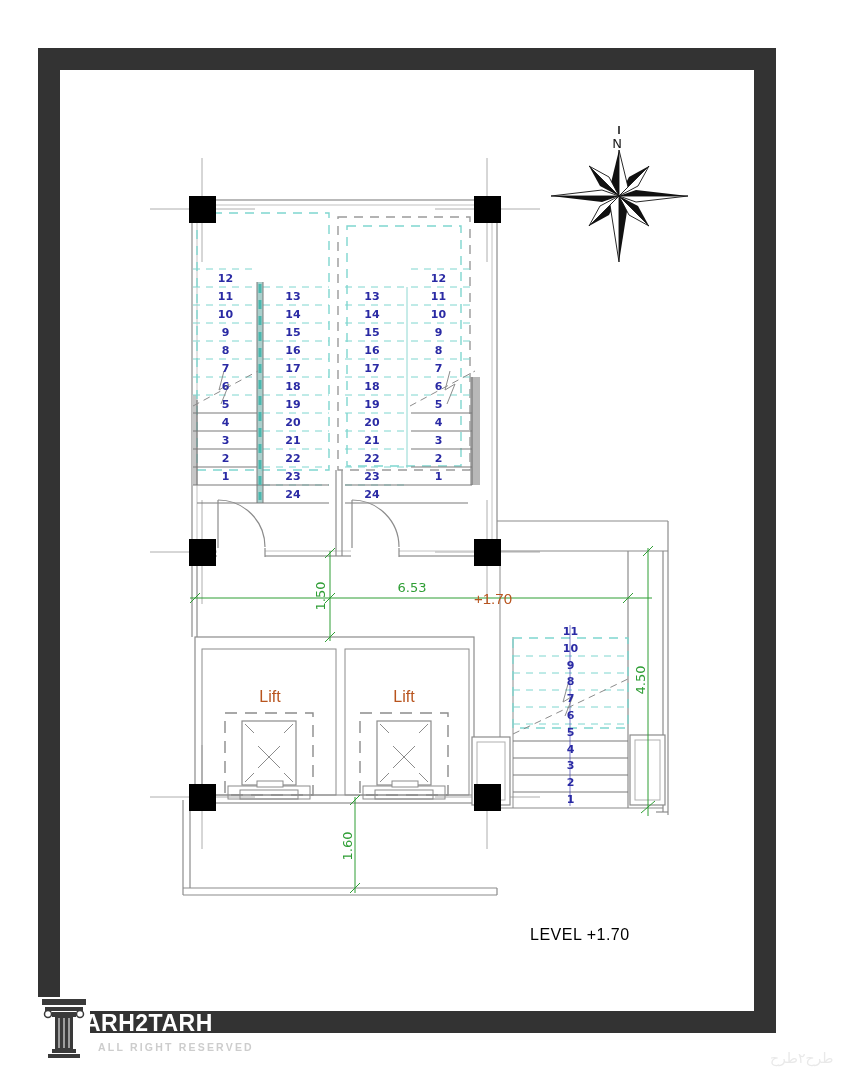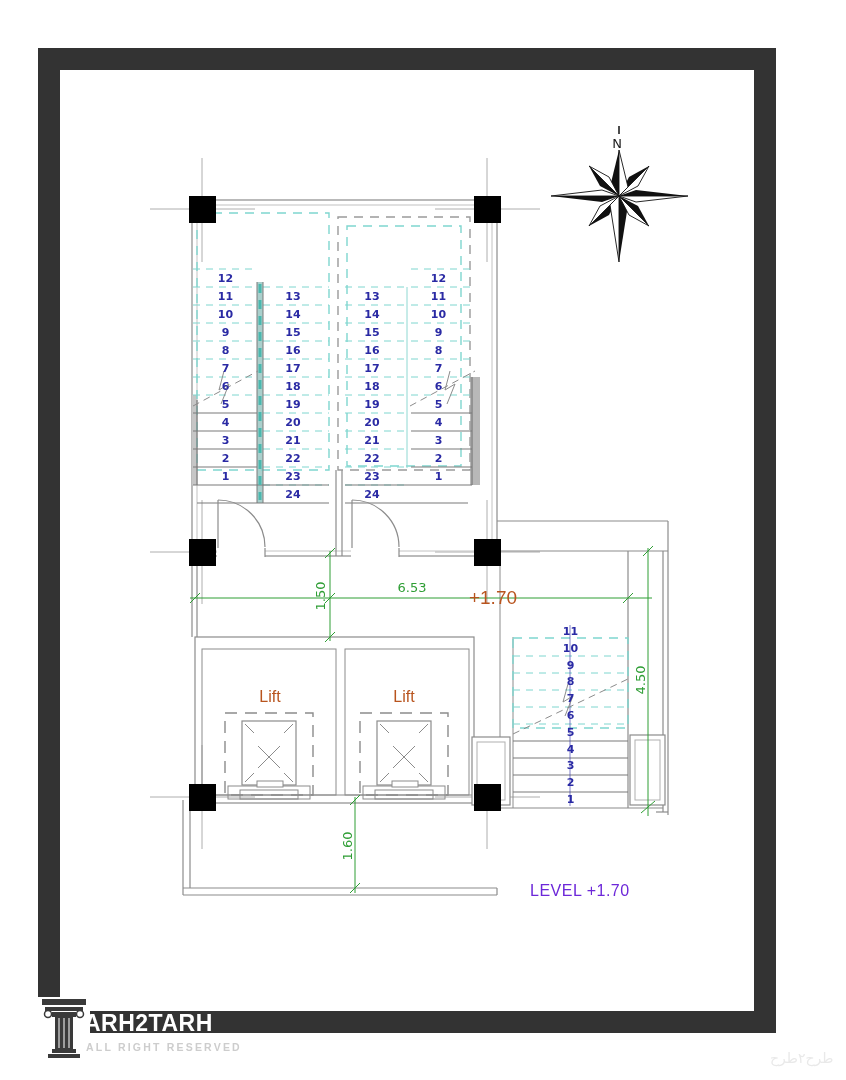--- a/index.html
+++ b/index.html
@@ -6,29 +6,29 @@
   .sheet{position:relative;width:846px;height:1080px;background:#ffffff;overflow:hidden;
          font-family:"Liberation Sans",sans-serif;}
   .frame{position:absolute;left:38px;top:48px;width:738px;height:985px;
          border:22px solid #333333;box-sizing:border-box;}
   svg.plan{position:absolute;left:0;top:0;}
   .lbl{position:absolute;transform:translate(-50%,-50%);white-space:nowrap;}
   .dim{font:13px "DejaVu Sans",sans-serif;color:#2f9e35;}
   .dim-v{transform:translate(-50%,-50%) rotate(-90deg);}
   .orange{color:#b8541e;}
   .lift-lbl{font:16px "Liberation Sans",sans-serif;color:#b8541e;}
-  .level-lbl{position:absolute;left:530px;top:882px;font:16px "Liberation Sans",sans-serif;
-             color:#6d28d9;letter-spacing:.5px;}
+  .level-lbl{position:absolute;left:530px;top:926px;font:16px "Liberation Sans",sans-serif;
+             color:#000000;letter-spacing:.5px;}
   .north-lbl{font:13px "DejaVu Sans",sans-serif;color:#1a1a1a;}
   .num{position:absolute;transform:translate(-50%,-50%);
        font:bold 11px "DejaVu Sans",sans-serif;color:#2a2aa4;}
   .brand{position:absolute;left:84px;top:1010px;font:bold 23px "Liberation Sans",sans-serif;
          color:#ffffff;letter-spacing:.5px;}
   .brand-c{position:absolute;left:172px;top:1002px;font:10px "DejaVu Sans",sans-serif;color:#ffffff;}
-  .tagline{position:absolute;left:86px;top:1041px;font:600 10.5px "Liberation Sans",sans-serif;
+  .tagline{position:absolute;left:98px;top:1041px;font:600 10.5px "Liberation Sans",sans-serif;
            color:#cdcdcd;letter-spacing:2.2px;text-align:right;}
   .watermark{position:absolute;left:770px;top:1050px;font:14px "DejaVu Sans",sans-serif;
              color:#e9e9e9;direction:rtl;}
 </style>
 </head>
 <body>
 
 <div class="sheet">
 
   <div class="frame"></div>
@@ -368,21 +368,21 @@
       <span class="num" style="left: 570.5px; top: 765.4px;">3</span>
       <span class="num" style="left: 570.5px; top: 782.2px;">2</span>
       <span class="num" style="left: 570.5px; top: 799px;">1</span>
     </div>
 
   <span class="num" style="left:293px;top:494px;">24</span>
   <span class="num" style="left:372px;top:494px;">24</span>
 
   <div class="lbl dim dim-v" style="left:320px;top:596px;">1.50</div>
   <div class="lbl dim" style="left:412px;top:587px;">6.53</div>
-  <div class="lbl orange" style="left:493px;top:598px;font-size:19px;">+1.70</div>
+  <div class="lbl orange" style="left:493px;top:598px;font-size:15px;">+1.70</div>
   <div class="lbl dim dim-v" style="left:640px;top:680px;">4.50</div>
   <div class="lbl dim dim-v" style="left:347px;top:846px;">1.60</div>
 
   <div class="lbl lift-lbl" style="left:270px;top:697px;">Lift</div>
   <div class="lbl lift-lbl" style="left:404px;top:697px;">Lift</div>
 
   <div class="level-lbl">LEVEL +1.70</div>
 
   <div class="lbl north-lbl" style="left:617px;top:143px;">N</div>
 

